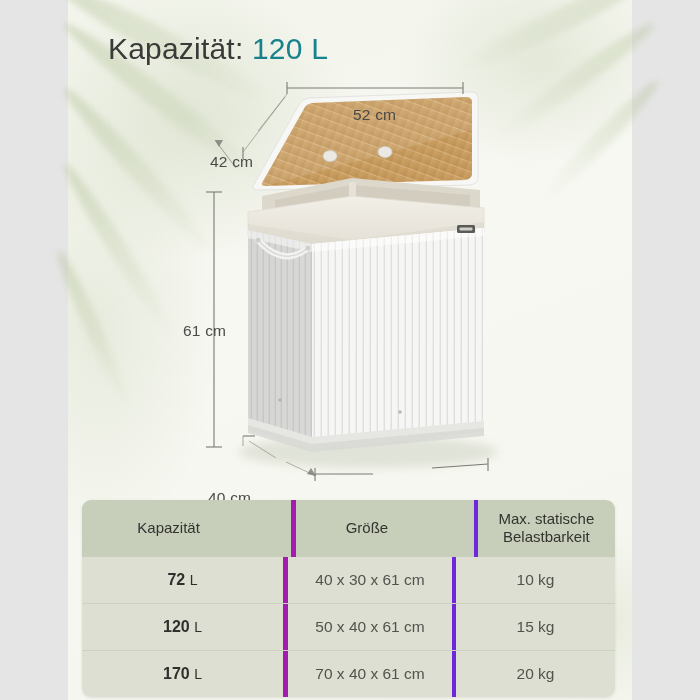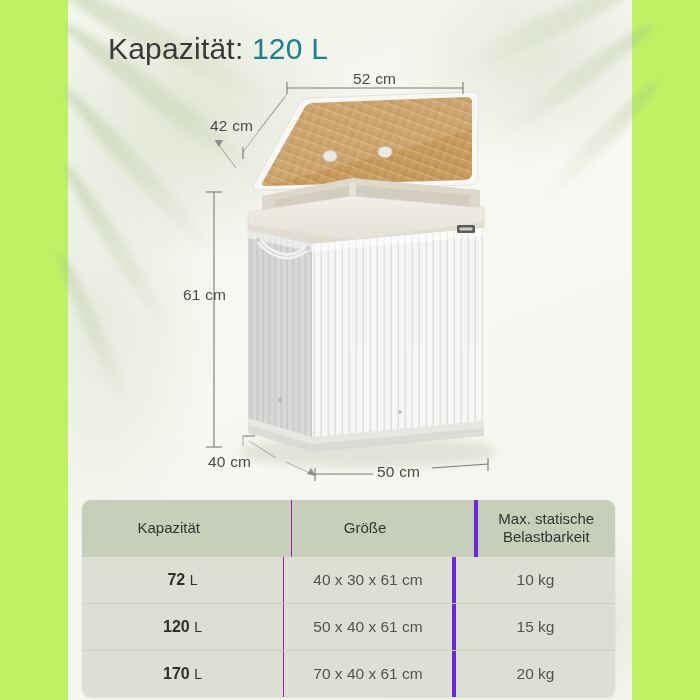--- a/index.html
+++ b/index.html
@@ -5,21 +5,21 @@
   html, body {
     margin: 0;
     padding: 0;
     background: #ffffff;
   }
   #canvas {
     position: relative;
     width: 700px;
     height: 700px;
     overflow: hidden;
-    background: #bef264;
+    background: #e5e5e5;
     font-family: "Liberation Sans", sans-serif;
   }
 
   
   #bg-panel {
     position: absolute;
     left: 68px;
     top: 0px;
     width: 564px;
     height: 700px;
@@ -58,20 +58,21 @@
   
   #product { position: absolute; left: 0; top: 0; width: 700px; height: 700px; }
 
   
   .dim-label {
     position: absolute;
     font-size: 15.5px;
     color: #4a4a48;
     white-space: nowrap;
     letter-spacing: 0.2px;
+    margin-top: 36px;
   }
 
   
   #spec-table {
     position: absolute;
     left: 82px;
     top: 500px;
     width: 533px;
     border-radius: 9px;
     overflow: hidden;
@@ -90,21 +91,21 @@
   }
   .cell {
     display: flex;
     align-items: center;
     justify-content: center;
     text-align: center;
     padding: 14px 4px;
     box-sizing: border-box;
   }
   .c0 { width: 201px; }
-  .c1 { width: 169px; border-left: 1px solid #a21caf; }
+  .c1 { width: 169px; border-left: 5px solid #a21caf; }
   .c2 { width: 163px; border-left: 4px solid #6d28d9; text-align: center; }
   .cap-val { font-size: 16px; color: #2f2f2c; font-weight: bold; }
   .cap-val .unit { font-weight: normal; font-size: 14px; }
   .size-val { font-size: 15.5px; color: #53534e; }
   .load-val { font-size: 15.5px; color: #53534e; }
 </style>
 </head>
 <body>
 
 <div id="canvas">

